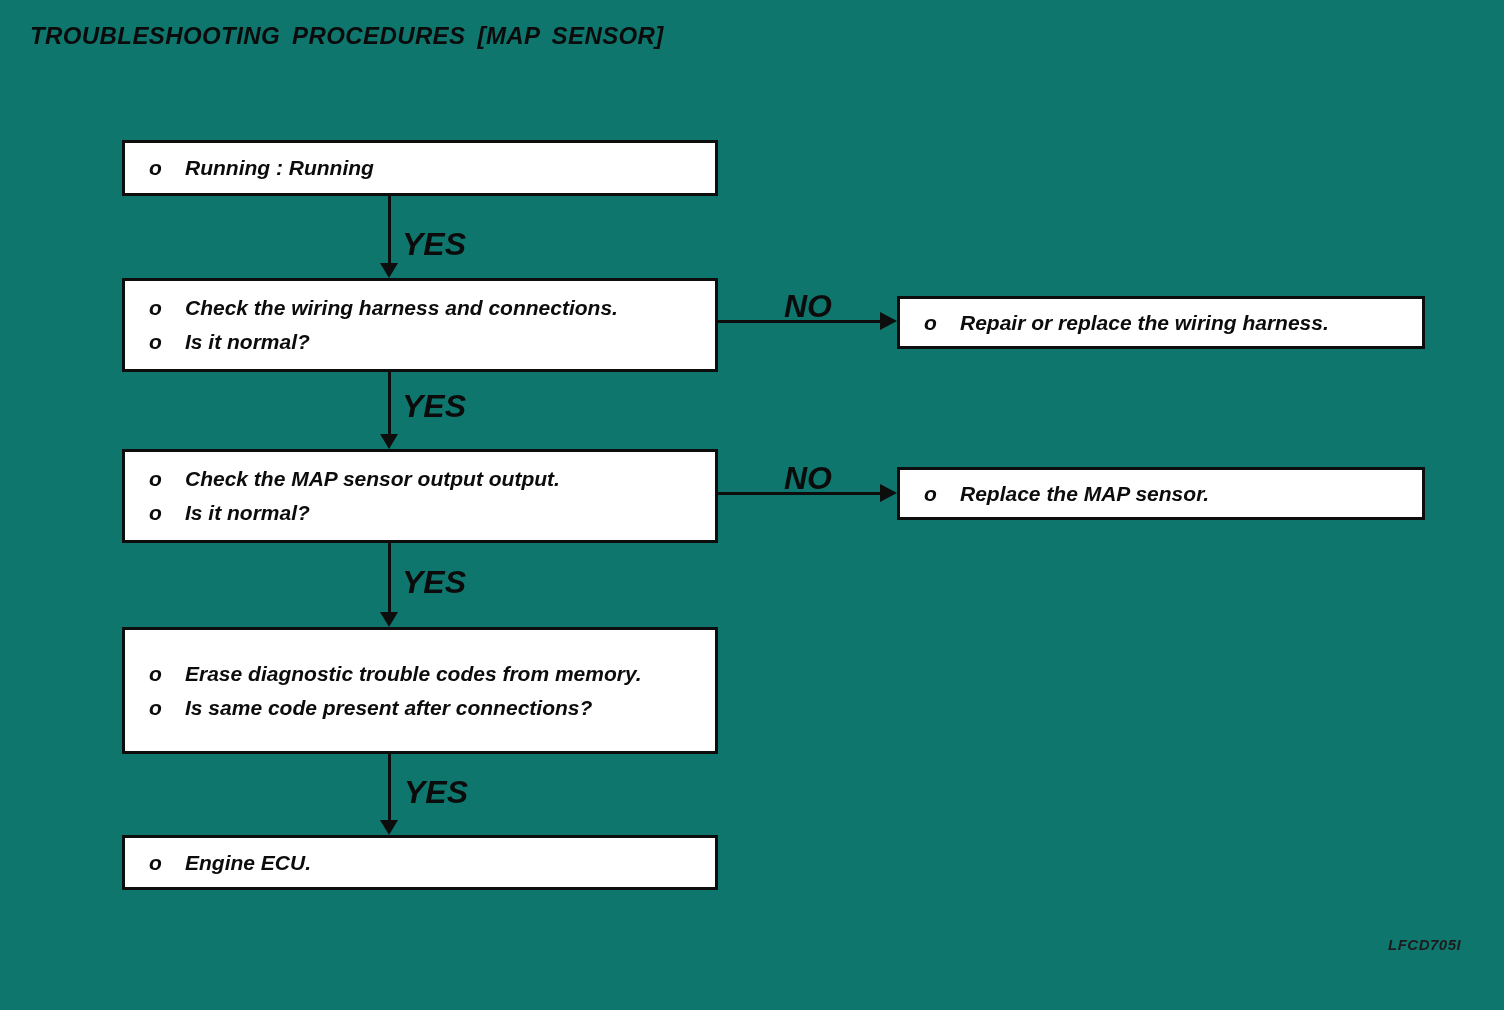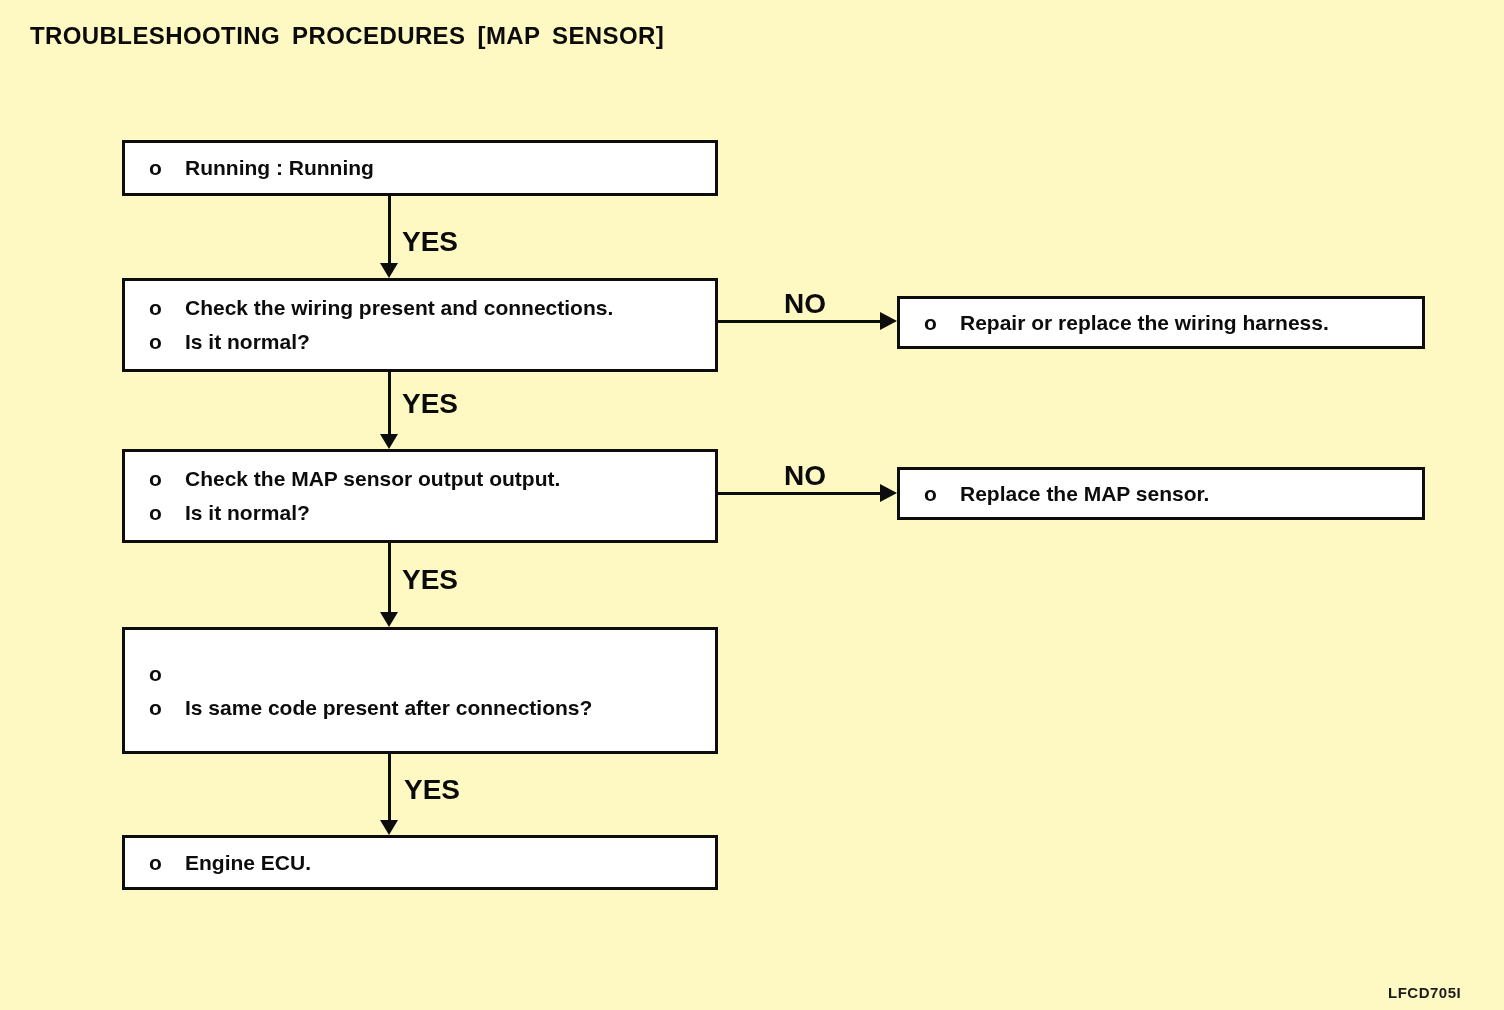--- a/index.html
+++ b/index.html
@@ -1,23 +1,24 @@
 <!DOCTYPE html>
 <html><head>
 <meta charset="utf-8">
 <style>
   html,body{margin:0;padding:0;background:#e8e8e8;}
   .page{
     position:relative;
     width:1504px;height:1010px;
-    background:#fef9c3;
+    background:#0f766e;
     font-family:"Liberation Sans","DejaVu Sans",sans-serif;
     color:#0c0c0c;
     overflow:hidden;
     margin:0 auto;
+    font-style:italic;
   }
   .title{
     position:absolute;left:30px;top:22px;
     font-size:24px;font-weight:700;letter-spacing:.4px;word-spacing:5px;
     color:#0b0b0b;
   }
   .box{
     position:absolute;
     border:3px solid #0d0d0d;
     background:#fff;
@@ -30,23 +31,23 @@
   .btext{flex:1;}
   .btext.narrow{max-width:462px;}
   .vline{position:absolute;width:3px;background:#0d0d0d;}
   .vhead{position:absolute;width:0;height:0;
     border-left:9px solid transparent;border-right:9px solid transparent;
     border-top:15px solid #0d0d0d;}
   .hline{position:absolute;height:3px;background:#0d0d0d;}
   .hhead{position:absolute;width:0;height:0;
     border-top:9px solid transparent;border-bottom:9px solid transparent;
     border-left:17px solid #0d0d0d;}
-  .lbl{position:absolute;font-size:28px;font-weight:700;color:#0b0b0b;}
+  .lbl{position:absolute;font-size:32px;font-weight:700;color:#0b0b0b;}
   .footer-code{
-    position:absolute;left:1388px;top:984px;
+    position:absolute;left:1388px;top:936px;
     font-size:15px;font-weight:700;color:#1c1c1c;letter-spacing:.5px;
   }
 </style>
 </head>
 <body>
 
 <div class="page">
 
   <div class="title">TROUBLESHOOTING PROCEDURES [MAP SENSOR]</div>
 
@@ -57,21 +58,21 @@
     </div>
   </div>
 
   <div class="vline" style="left:388px;top:196px;height:69px;"></div>
   <div class="vhead" style="left:380px;top:263px;"></div>
   <div class="lbl" style="left:402px;top:226px;">YES</div>
 
   <div class="box" style="left:122px;top:278px;width:596px;height:94px;">
     <div class="brow">
       <span class="bullet">o</span>
-      <span class="btext">Check the wiring present and connections.</span>
+      <span class="btext">Check the wiring harness and connections.</span>
     </div>
     <div class="brow">
       <span class="bullet">o</span>
       <span class="btext">Is it normal?</span>
     </div>
   </div>
 
   <div class="hline" style="left:718px;top:320px;width:163px;"></div>
   <div class="hhead" style="left:880px;top:312px;"></div>
   <div class="lbl" style="left:784px;top:288px;">NO</div>
@@ -109,20 +110,21 @@
     </div>
   </div>
 
   <div class="vline" style="left:388px;top:543px;height:71px;"></div>
   <div class="vhead" style="left:380px;top:612px;"></div>
   <div class="lbl" style="left:402px;top:564px;">YES</div>
 
   <div class="box" style="left:122px;top:627px;width:596px;height:127px;">
     <div class="brow">
       <span class="bullet">o</span>
+      <span class="btext narrow">Erase diagnostic trouble codes from memory.</span>
     </div>
     <div class="brow">
       <span class="bullet">o</span>
       <span class="btext">Is same code present after connections?</span>
     </div>
   </div>
 
   <div class="vline" style="left:388px;top:754px;height:68px;"></div>
   <div class="vhead" style="left:380px;top:820px;"></div>
   <div class="lbl" style="left:404px;top:774px;">YES</div>

